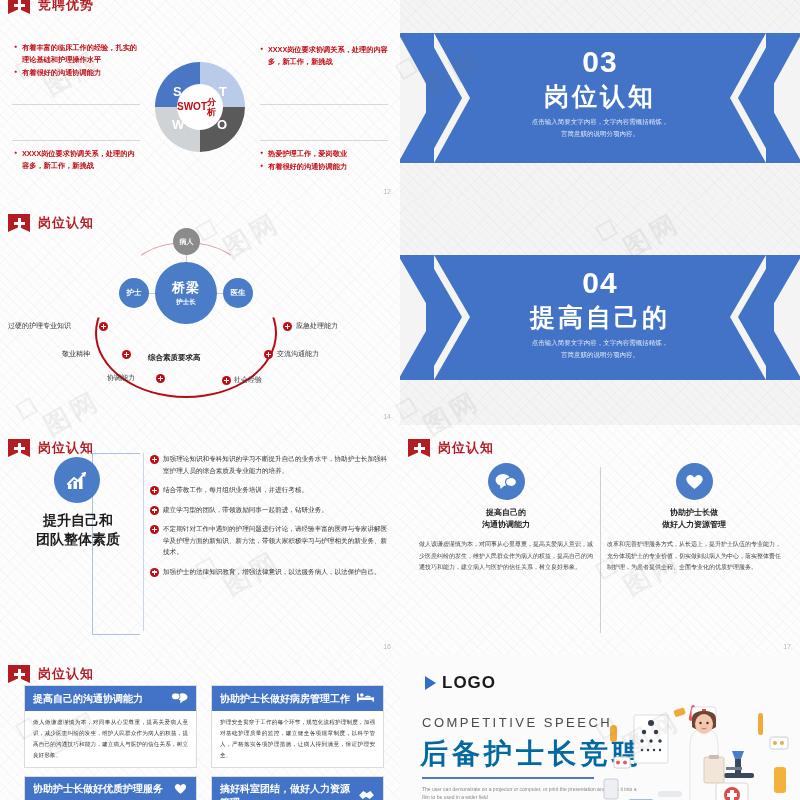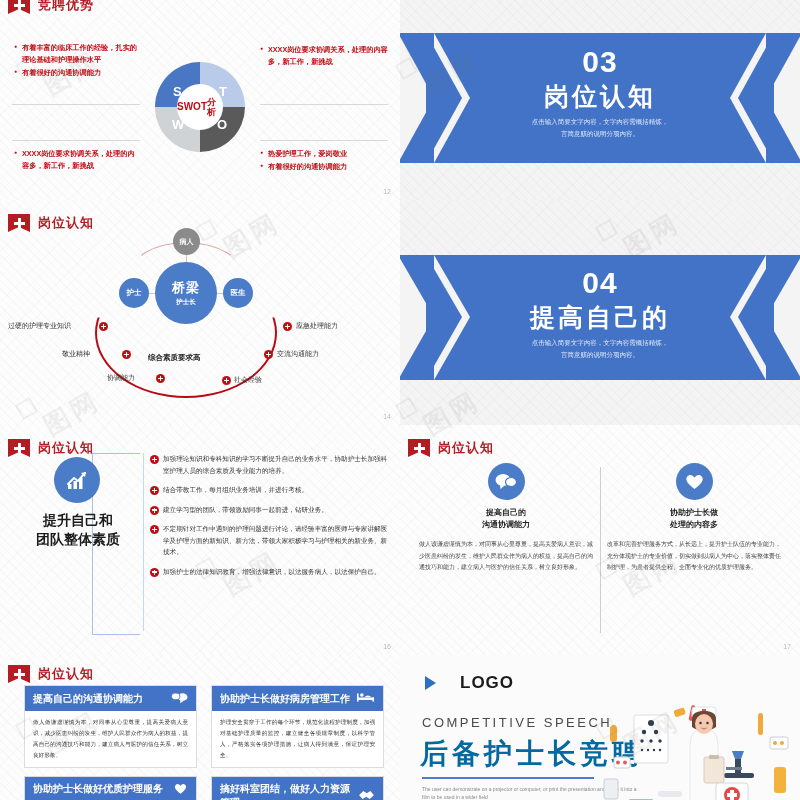--- a/index.html
+++ b/index.html
@@ -121,21 +121,21 @@
   
   .cards { position:absolute; left:24px; top:30px; right:16px; bottom:0;
            display:grid; grid-template-columns:1fr 1fr; gap:8px 14px; }
   .card { border:1px solid #dcdcdc; background:#fff; display:flex; flex-direction:column; }
   .card .ch { background:#4273c6; color:#fff; font-size:10px; font-weight:bold;
               padding:5px 8px; display:flex; align-items:center; justify-content:space-between; }
   .card .cbody { padding:6px 8px; font-size:5.6px; color:#333; line-height:1.95; text-align:justify; }
 
   
   .cover { position:absolute; inset:0; background:#fbfbfb; }
-  .cov-logo { position:absolute; left:14px; top:18px; display:flex; align-items:center; gap:24px;padding-left:11px; }
+  .cov-logo { position:absolute; left:14px; top:18px; display:flex; align-items:center; gap:6px;padding-left:11px; }
   .cov-logo .tri { width:0;height:0;border-left:11px solid #2f6fc4;
                    border-top:7px solid transparent;border-bottom:7px solid transparent; }
   .cov-logo .lt { font-size:17px; font-weight:bold; color:#1a1a1a; letter-spacing:1px; }
   .cov-en { position:absolute; left:22px; top:60px; font-size:13px; color:#4a4a4a; letter-spacing:2.5px; }
   .cov-cn { position:absolute; left:20px; top:80px; font-size:28px; font-weight:bold;
             color:#0369a1; letter-spacing:4px; }
   .cov-line { position:absolute; left:22px; top:122px; width:172px; height:2px; background:#4a7cc7; }
   .cov-sm { position:absolute; left:22px; top:130px; width:220px; font-size:5px; color:#8a8a8a; line-height:1.6; }
 
   
@@ -377,21 +377,21 @@
 
 
         <div class="col">
           <div class="ic">
             <svg width="21" height="19" viewBox="0 0 21 19" aria-hidden="true">
               <path d="M10.5 17 C2 11 1 7 3.5 4.3 C6 1.6 9 3.4 10.5 5.6 C12 3.4 15 1.6 17.5 4.3 C20 7 19 11 10.5 17 Z" fill="#fff"></path>
             </svg>
           </div>
           <div class="ct">
             <div>协助护士长做</div>
-            <div>处理的内容多</div>
+            <div>做好人力资源管理</div>
           </div>
           <div class="cb">改革和完善护理服务方式，从长远上，提升护士队伍的专业能力，充分体现护士的专业价值，切实做到以病人为中心，落实整体责任制护理，为患者提供全程、全面专业化的优质护理服务。</div>
         </div>
 
 
       </div>
       <div class="pgno">17</div>
     </div>
   </div>
 

